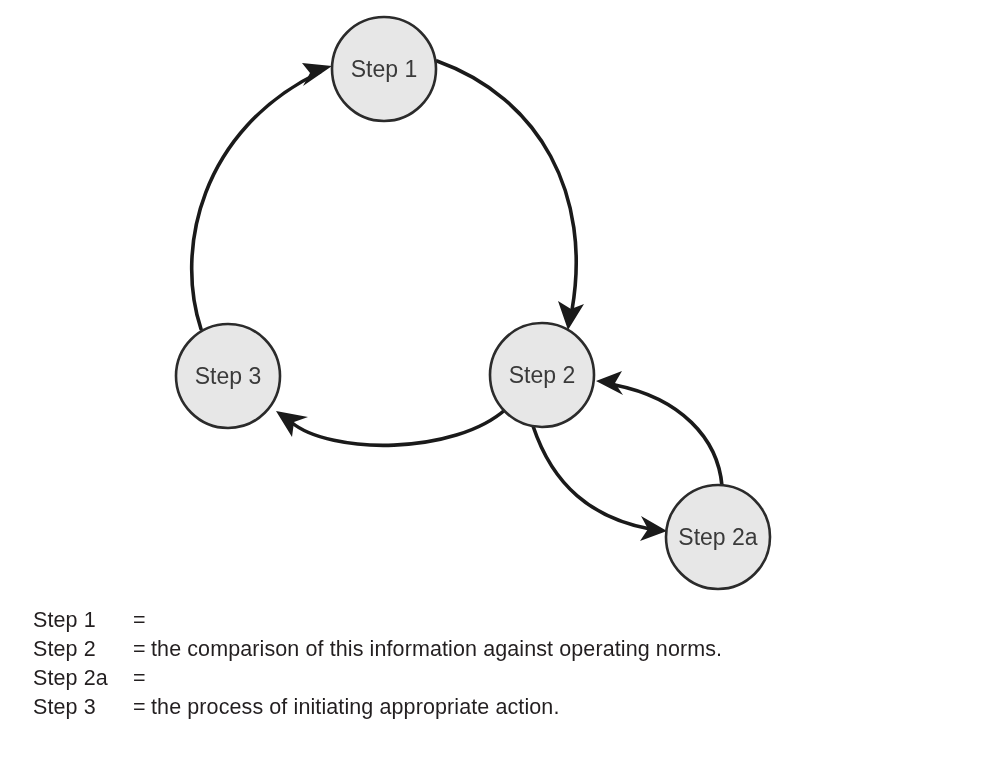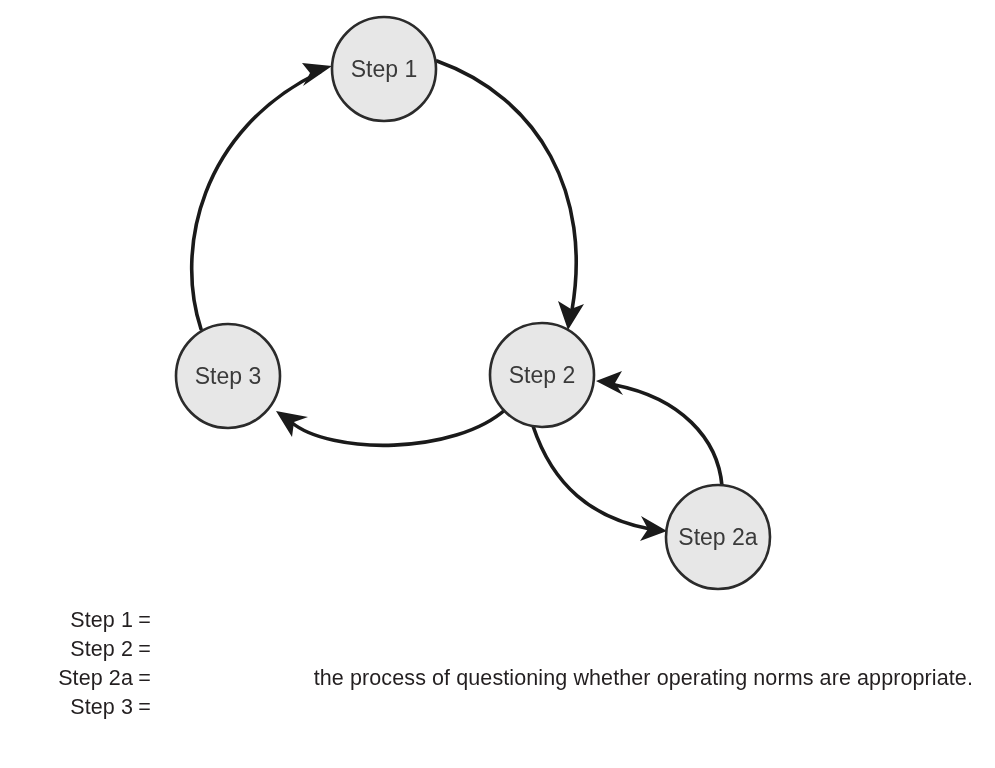--- a/index.html
+++ b/index.html
@@ -14,21 +14,20 @@
     color: #231f20;
     position: relative;
     overflow: hidden;
   }
   #diagram-root {
     position: absolute;
     left: 0;
     top: 0;
     width: 995px;
     height: 768px;
-    text-align: right;
   }
   .cycle-svg {
     position: absolute;
     left: 0;
     top: 0;
     width: 995px;
     height: 600px;
     display: block;
   }
   .node-circle {
@@ -138,28 +137,29 @@
   <div class="legend">
 
     <div class="legend-row">
       <span class="legend-key">Step 1</span>
       <span class="legend-eq">=</span>
     </div>
 
     <div class="legend-row">
       <span class="legend-key">Step 2</span>
       <span class="legend-eq">=</span>
+      <span class="legend-desc">the comparison of this information against operating norms.</span>
     </div>
 
     <div class="legend-row">
       <span class="legend-key">Step 2a</span>
       <span class="legend-eq">=</span>
-      <span class="legend-desc">the process of questioning whether operating norms are appropriate.</span>
     </div>
 
     <div class="legend-row">
       <span class="legend-key">Step 3</span>
       <span class="legend-eq">=</span>
+      <span class="legend-desc">the process of initiating appropriate action.</span>
     </div>
 
   </div>
 
 </div>
 
 </body></html>

